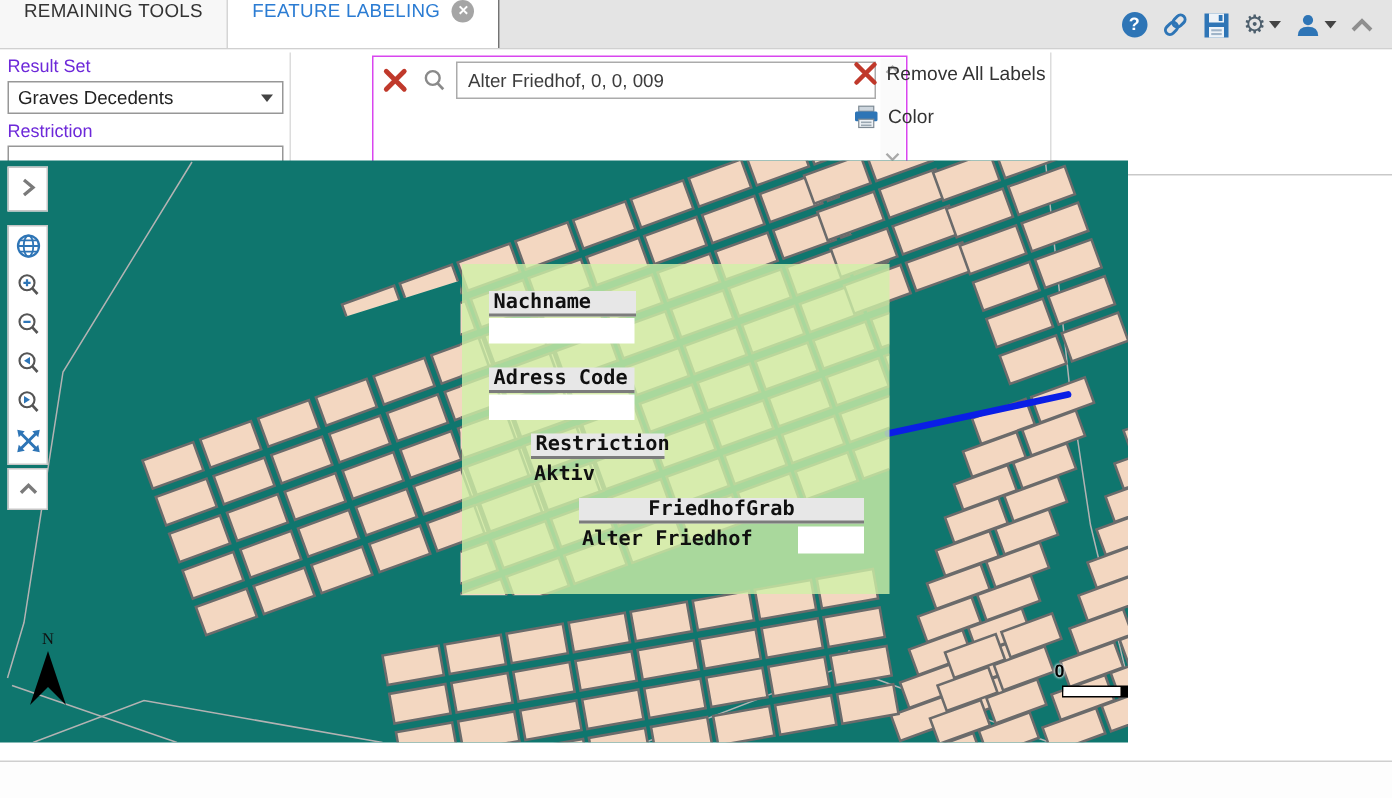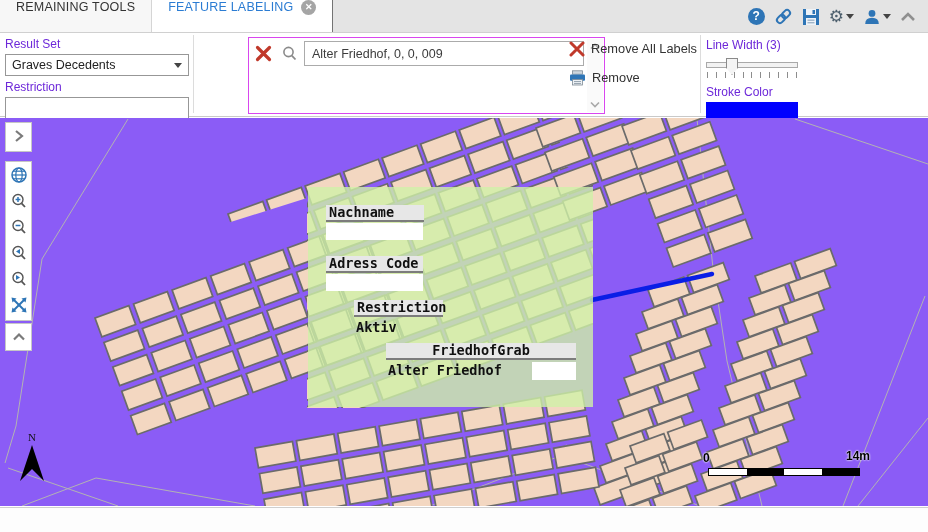--- a/index.html
+++ b/index.html
@@ -59,22 +59,22 @@
     background:#f2f2f2; border:1px solid #a9a9a9; }
   .slider-thumb { position:absolute; left:20px; top:1px; width:12px; height:17px;
     background:#f4f4f4; border:1px solid #8a8a8a;
     clip-path:polygon(0 0,100% 0,100% 58%,50% 100%,0 58%); }
   .slider-ticks { position:absolute; left:1px; right:1px; top:15px; height:6px;
     display:flex; justify-content:space-between; }
   .slider-ticks i { width:1px; height:6px; background:#8d8d8d; }
   .swatch { margin-top:3px; width:92px; height:22px; }
 
   
-  .map { position:absolute; left:0; top:118px; width:928px; height:388px;
-    background:#8b5cf6; overflow:hidden; }
+  .map { position:absolute; left:0; top:107px; width:752px; height:388px;
+    background:#0f766e; overflow:hidden; }
   #map-svg { position:absolute; left:0; top:0; }
 
   .green-panel { position:absolute; left:308px; top:69px; width:285px; height:220px;
     background:rgba(208,241,168,0.80); }
   .gp { position:absolute; font-family:"DejaVu Sans Mono","Liberation Mono",monospace;
     font-weight:bold; font-size:13.5px; color:#101010; white-space:nowrap; }
   .gp-header { background:#e7e7e7; border-bottom:2px solid #7c7c7c;
     padding:0 3px; line-height:15px; }
   .gp-box { position:absolute; background:#fff; }
 
@@ -204,48 +204,26 @@
       <span>Remove All Labels</span>
     </div>
     <div class="act-row">
       <svg width="17" height="16" viewBox="0 0 17 16">
         <rect x="3.5" y="0.8" width="10" height="3.4" fill="#cdd6de" stroke="#7e8a94" stroke-width="0.8"></rect>
         <rect x="1" y="4.4" width="15" height="6.4" rx="1" fill="#2e75b6"></rect>
         <rect x="3.5" y="9.5" width="10" height="5.5" fill="#eef2f6" stroke="#7e8a94" stroke-width="0.8"></rect>
         <rect x="5" y="11" width="7" height="1.1" fill="#9aa7b2"></rect>
         <rect x="5" y="13" width="7" height="1.1" fill="#9aa7b2"></rect>
       </svg>
-      <span>Remove</span>
+      <span>Color</span>
     </div>
   </div>
 
   <div class="vdiv" style="left:700px;"></div>
 
-  <div class="sect-style">
-    <div class="lbl">Line Width (3)</div>
-    <div class="slider">
-      <div class="slider-track"></div>
-      <div class="slider-thumb"></div>
-      <div class="slider-ticks">
-        <i></i>
-          <i></i>
-          <i></i>
-          <i></i>
-          <i></i>
-          <i></i>
-          <i></i>
-          <i></i>
-          <i></i>
-          <i></i>
-          <i></i>
-      </div>
-    </div>
-    <div class="lbl" style="margin-top:6px;">Stroke Color</div>
-    <div class="swatch" id="stroke-swatch" style="background: rgb(0, 0, 255);"></div>
-  </div>
 </div>
 
 <div class="map">
   <svg id="map-svg" width="928" height="388" viewBox="0 0 928 388">
       <defs>
         <clipPath id="clip-g2">
           <polygon points="215,62 470,-8 560,-8 560,44 593,66 593,290 307,290 307,80 218,108"></polygon>
         </clipPath>
       </defs>
       <polyline points="128,1 42,141 16,308 5,345" fill="none" stroke="#b3b3b3" stroke-width="1"></polyline>

